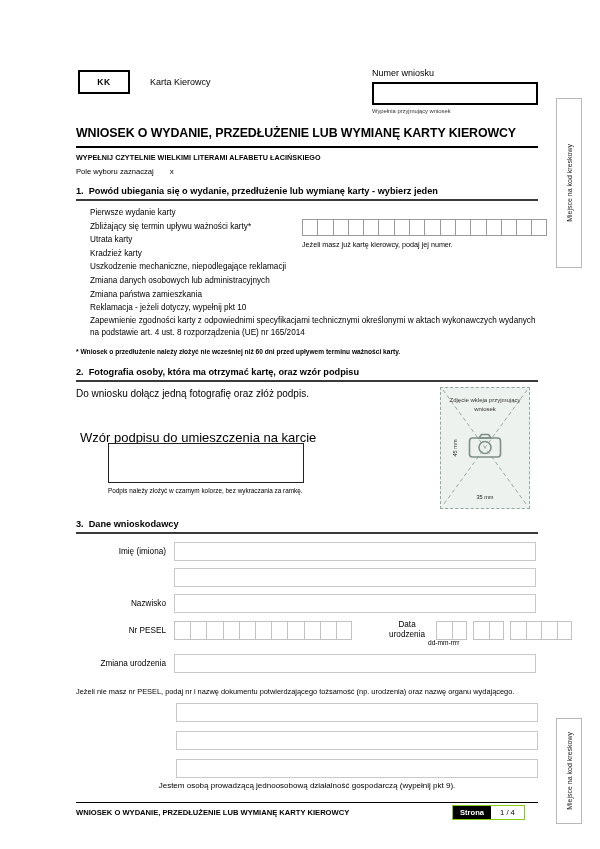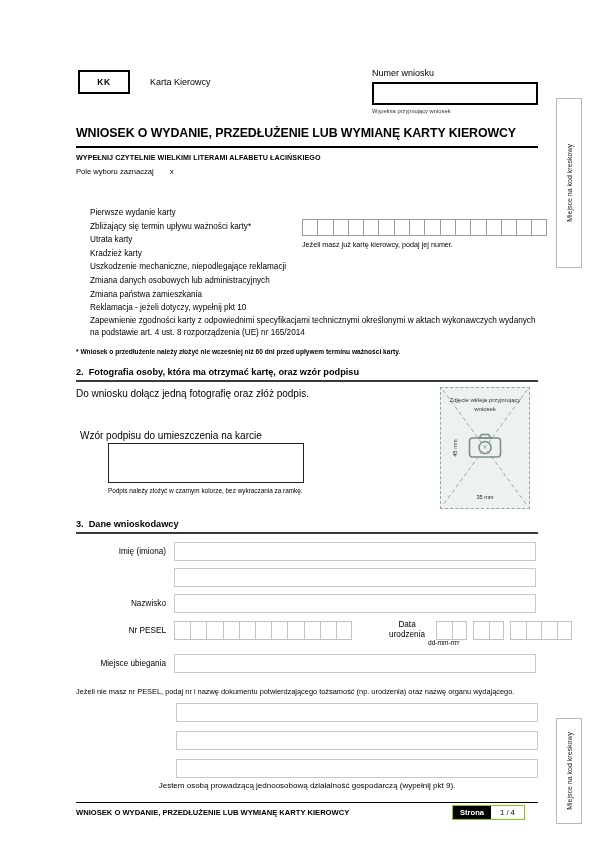--- a/index.html
+++ b/index.html
@@ -142,21 +142,21 @@
     font-size: 6.6px; font-weight: bold;
   }
 
   
   .s2-intro {
     position: absolute; left: 76px; top: 388px;
     font-size: 10px;
   }
   .sig-label {
     position: absolute; left: 80px; top: 430px;
-    font-size: 10px;
+    font-size: 13px;
   }
   .sig-box {
     position: absolute; left: 108px; top: 443px;
     width: 196px; height: 40px;
     border: 1px solid #222;
     background: #fff;
   }
   .sig-note {
     position: absolute; left: 108px; top: 487px;
     font-size: 6.4px;
@@ -310,20 +310,26 @@
     <span>Miejsce na kod kreskowy</span>
   </div>
 
   <div class="main-title">WNIOSEK O WYDANIE, PRZEDŁUŻENIE LUB WYMIANĘ KARTY KIEROWCY</div>
   <div class="title-rule"></div>
   <div class="instr1">WYPEŁNIJ CZYTELNIE WIELKIMI LITERAMI ALFABETU ŁACIŃSKIEGO</div>
   <div class="instr2">
     <span>Pole wyboru zaznaczaj</span><span class="xmark">x</span>
   </div>
 
+  <div class="sect" id="sect1">
+    <div class="sect-title">
+      <span class="num">1.</span><span>Powód ubiegania się o wydanie, przedłużenie lub wymianę karty - wybierz jeden</span>
+    </div>
+    <div class="sect-rule"></div>
+  </div>
 
   <div class="reason-list">
     <div class="reason">Pierwsze wydanie karty</div>
     <div class="reason">Zbliżający się termin upływu ważności karty*</div>
     <div class="reason">Utrata karty</div>
     <div class="reason">Kradzież karty</div>
     <div class="reason">Uszkodzenie mechaniczne, niepodlegające reklamacji</div>
     <div class="reason">Zmiana danych osobowych lub administracyjnych</div>
     <div class="reason">Zmiana państwa zamieszkania</div>
     <div class="reason">Reklamacja - jeżeli dotyczy, wypełnij pkt 10</div>
@@ -431,21 +437,21 @@
     <div class="date-group" id="dob-year">
         <div class="cell"></div>
         <div class="cell"></div>
         <div class="cell"></div>
         <div class="cell"></div>
       </div>
   </div>
   <div class="date-hint">dd-mm-rrrr</div>
 
   <div class="f-row" style="left:76px; top:654px;">
-    <div class="f-label" style="width:98px;">Miejsce ubiegania</div>
+    <div class="f-label" style="width:98px;">Zmiana urodzenia</div>
     <div class="f-input" style="width:362px;"></div>
   </div>
 
   <div class="pesel-note">Jeżeli nie masz nr PESEL, podaj nr i nazwę dokumentu potwierdzającego tożsamość (np. urodzenia) oraz nazwę organu wydającego.</div>
 
   <div class="wide-input" style="top:703px;"></div>
   <div class="wide-input" style="top:731px;"></div>
   <div class="wide-input" style="top:759px;"></div>
 
   <div class="decl">Jestem osobą prowadzącą jednoosobową działalność gospodarczą (wypełnij pkt 9).</div>

